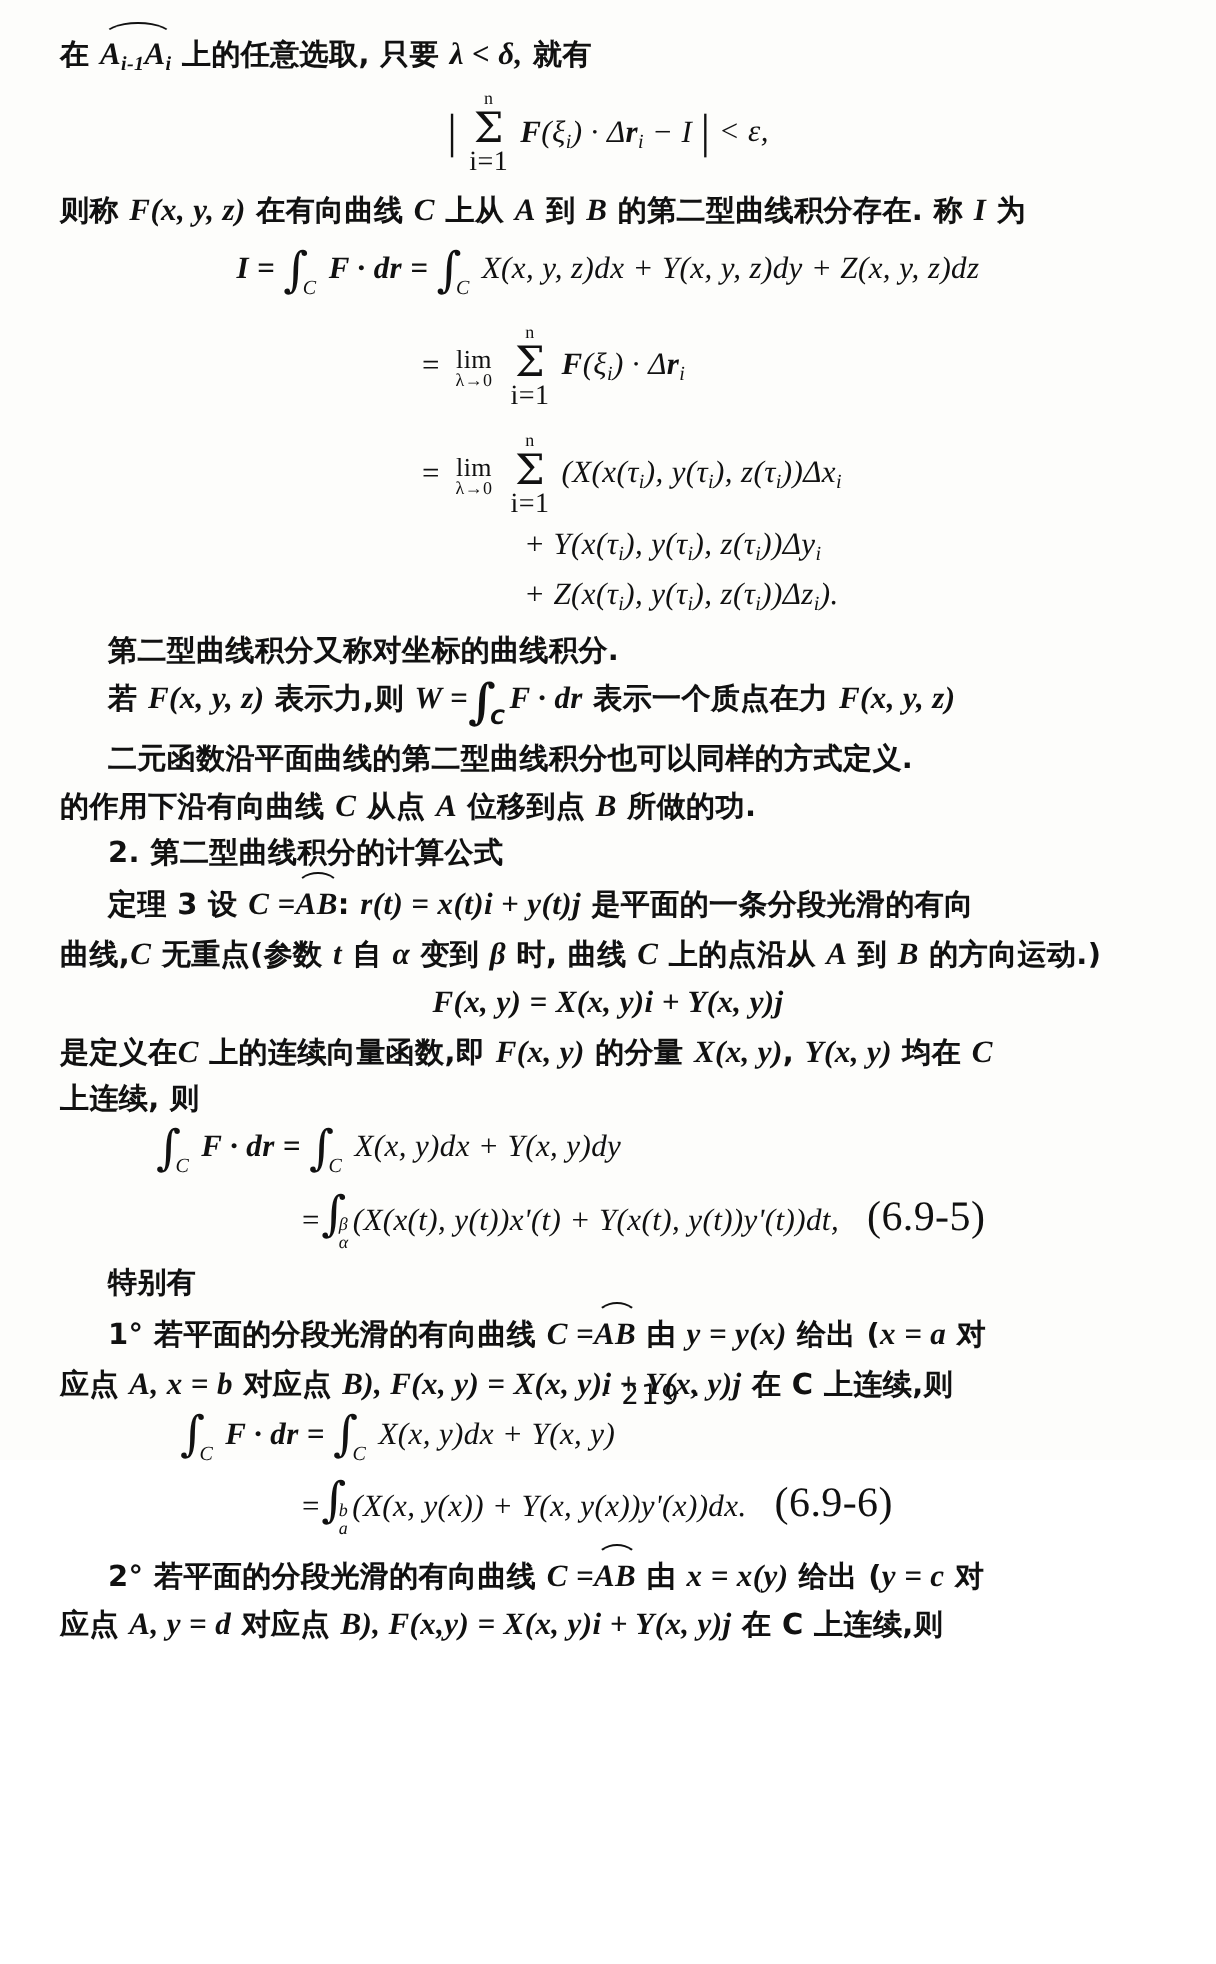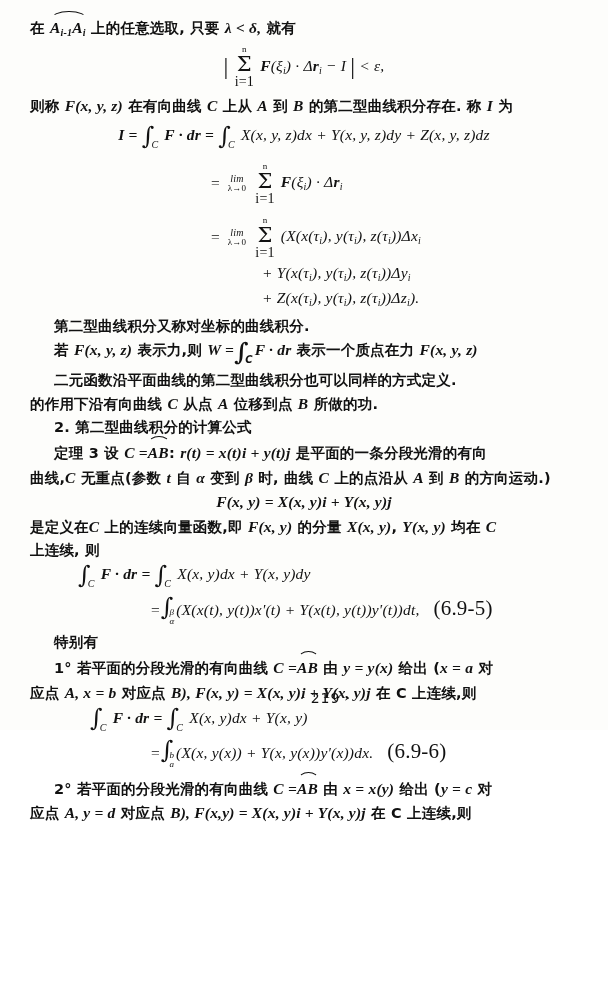--- a/index.html
+++ b/index.html
@@ -107,21 +107,21 @@
   }
   
   .lim {
     display: inline-block;
     text-align: center;
     vertical-align: middle;
     line-height: 1;
     font-style: normal;
     margin: 0 3px;
   }
-  .lim .lt { font-size: 10px; display: block; font-style: italic; }
+  .lim .lt { font-size: 13px; display: block; }
   .lim .lb { font-size: 9px; display: block; }
   .sub { font-size: 10px; vertical-align: -3px; }
   .bars { font-size: 24px; font-style: normal; vertical-align: -3px; }
   .eqline {
     display: flex;
     align-items: baseline;
     white-space: nowrap;
   }
   .eqno {
     margin-left: 14px;

